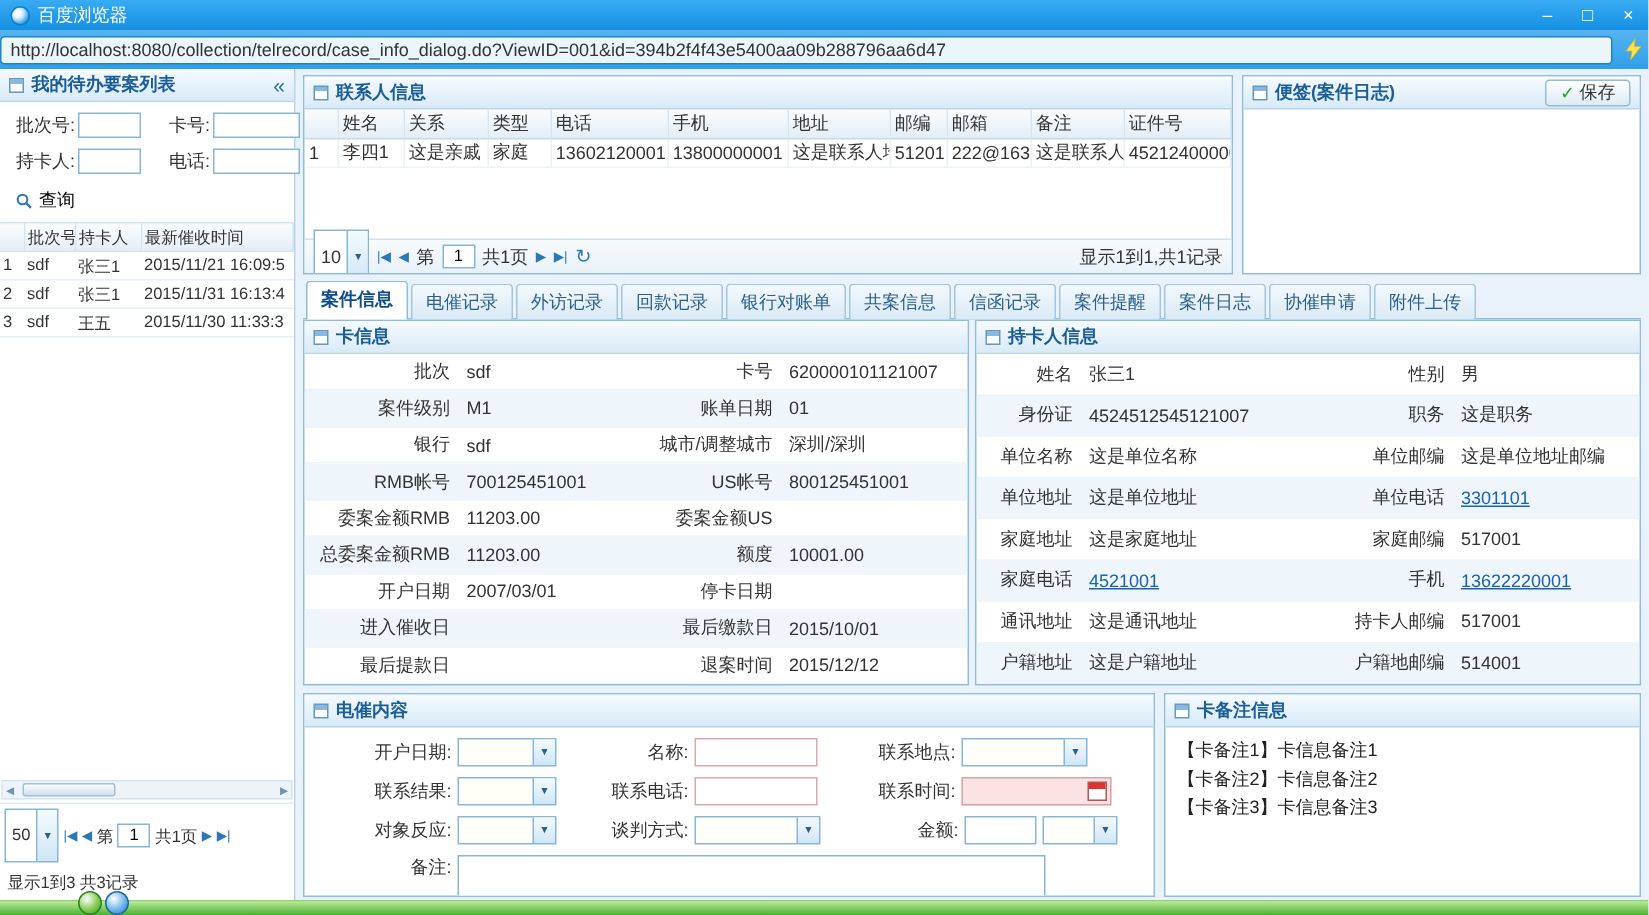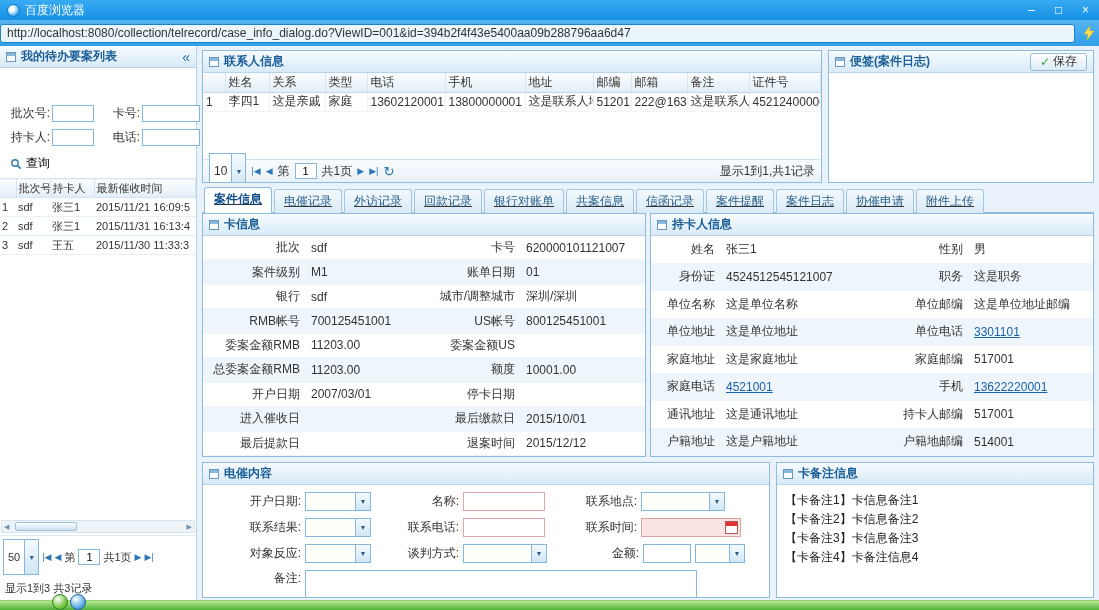--- a/index.html
+++ b/index.html
@@ -25,21 +25,21 @@
   
   .panel { border:1px solid #8fbcdc; background:#fff; display:flex; flex-direction:column; overflow:hidden; }
   .panel-h { height:22px; flex:none; background:linear-gradient(#f6fbfe,#d8eaf7); border-bottom:1px solid #b9d4e8;
              display:flex; align-items:center; padding:0 6px; color:#1b5e97; font-weight:bold; font-size:12px; }
   .p-icon { width:10px; height:10px; border:1px solid #6699c2; background:linear-gradient(#8ab7dd 0 3px,#fff 3px);
             margin-right:5px; flex:none; }
 
   
   .sidebar { width:197px; flex:none; background:#fff; border-right:1px solid #b6d2e6; display:flex; flex-direction:column; }
   .collapse { margin-left:auto; color:#2a6ea8; font-weight:normal; font-size:14px; cursor:pointer; }
-  .filters { padding:7px 4px 2px;margin-top:30px; }
+  .filters { padding:7px 4px 2px; }
   .f-row { display:flex; align-items:center; margin-bottom:7px; }
   .f-row label { width:46px; text-align:right; flex:none; }
   .f-row input { height:17px; border:1px solid #86b6da; margin-left:2px; font-size:12px; padding:0 2px; outline:none; }
   .w1 { width:42px; } .w2 { width:58px; }
   .query-btn { display:inline-flex; align-items:center; gap:4px; margin:0 0 6px 10px; cursor:pointer; background:none; border:none; font-size:12px; font-family:inherit; }
   .side-table { width:100%; border-collapse:collapse; font-size:11px; table-layout:fixed; }
   .side-table th { background:linear-gradient(#fbfdfe,#e2eef7); border:1px solid #d4e4f0; border-left:none;
                    font-weight:normal; height:19px; text-align:left; padding:0 2px; overflow:hidden; white-space:nowrap; }
   .side-table td { border-bottom:1px solid #e7f0f7; height:19px; padding:0 2px; white-space:nowrap; overflow:hidden; }
   .side-spacer { flex:1; }
@@ -71,21 +71,21 @@
              display:flex; align-items:center; font-size:12px; padding:0 6px; gap:5px; flex:none; }
   .c-pager .summary { margin-left:auto; }
   .refresh { font-size:13px; }
 
   .save-btn { margin-left:auto; display:inline-flex; align-items:center; gap:3px; border:1px solid #9abbd4;
               background:linear-gradient(#ffffff,#dcebf6); border-radius:3px; height:18px; padding:0 9px; font-size:12px;
               font-weight:normal; color:#333; cursor:pointer; font-family:inherit; }
   .check { color:#2ca02c; font-weight:bold; }
   .note-body { flex:1; border:none; resize:none; outline:none; margin:2px; font-family:inherit; font-size:12px; }
 
-  .tabbar { margin-top:6px; display:flex; align-items:flex-end; height:24px; flex:none; border-bottom:1px solid #8fbcdc; padding-left:2px; gap:2px;text-decoration:underline; }
+  .tabbar { margin-top:6px; display:flex; align-items:flex-end; height:24px; flex:none; border-bottom:1px solid #8fbcdc; padding-left:2px; gap:2px; }
   .tab { border:1px solid #a3c6e0; border-bottom:none; background:linear-gradient(#f3f9fd,#d9eaf6); padding:3px 9px;
          font-size:12px; color:#2d5f88; border-radius:3px 3px 0 0; cursor:pointer; position:relative; top:1px; white-space:nowrap; }
   .tab.active { background:#fff; color:#0f4d8a; font-weight:bold; border-color:#8fbcdc; padding-bottom:5px; top:1px; }
 
   .info-row { display:flex; gap:4px; height:244px; flex:none; margin-top:0; }
   .card-info { width:444px; flex:none; }
   .holder-info { flex:1; }
   .fieldgrid { flex:1; display:flex; flex-direction:column; overflow:hidden; }
   .frow { flex:1; display:grid; align-items:center; border-bottom:1px solid #edf4fa; }
   .frow:nth-child(even) { background:#eef5fb; }
@@ -556,21 +556,20 @@
 
       <div class="panel remarks-panel">
         <div class="panel-h">
           <span class="p-icon"></span>
           <span>卡备注信息</span>
         </div>
         <div class="remarks-body">
           <div>【卡备注1】卡信息备注1</div>
           <div>【卡备注2】卡信息备注2</div>
           <div>【卡备注3】卡信息备注3</div>
-          <div>【卡备注4】卡备注信息4</div>
         </div>
       </div>
     </div>
 
   </div>
 </div>
 
 <div class="taskbar"></div>
 <div class="task-icons">
   <span class="ticon-g"></span>

